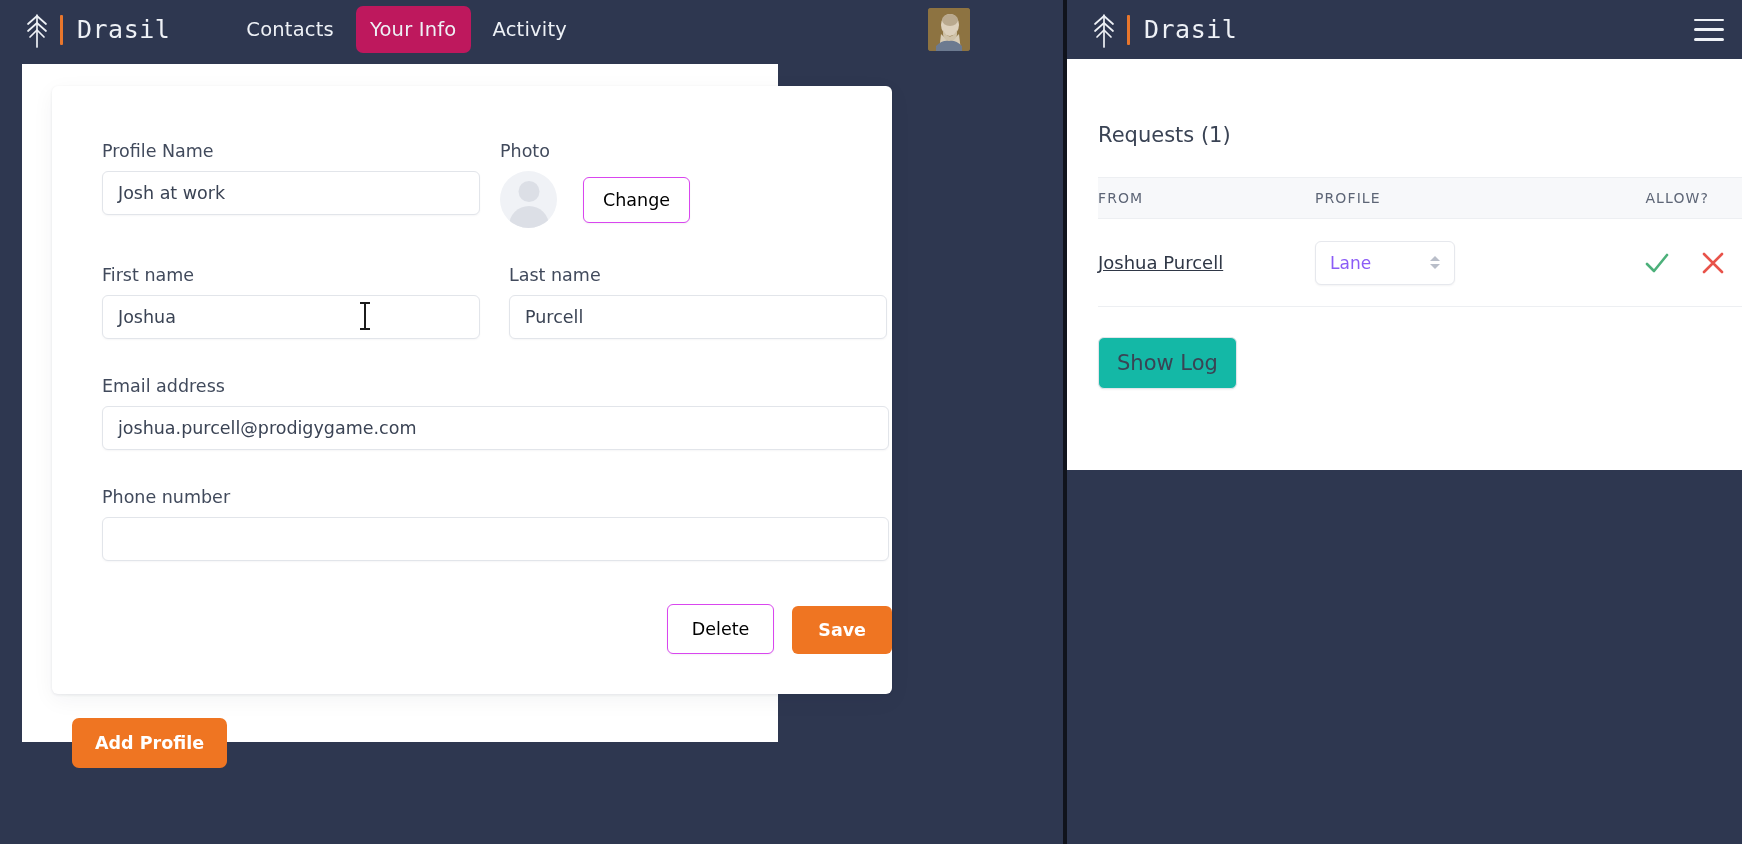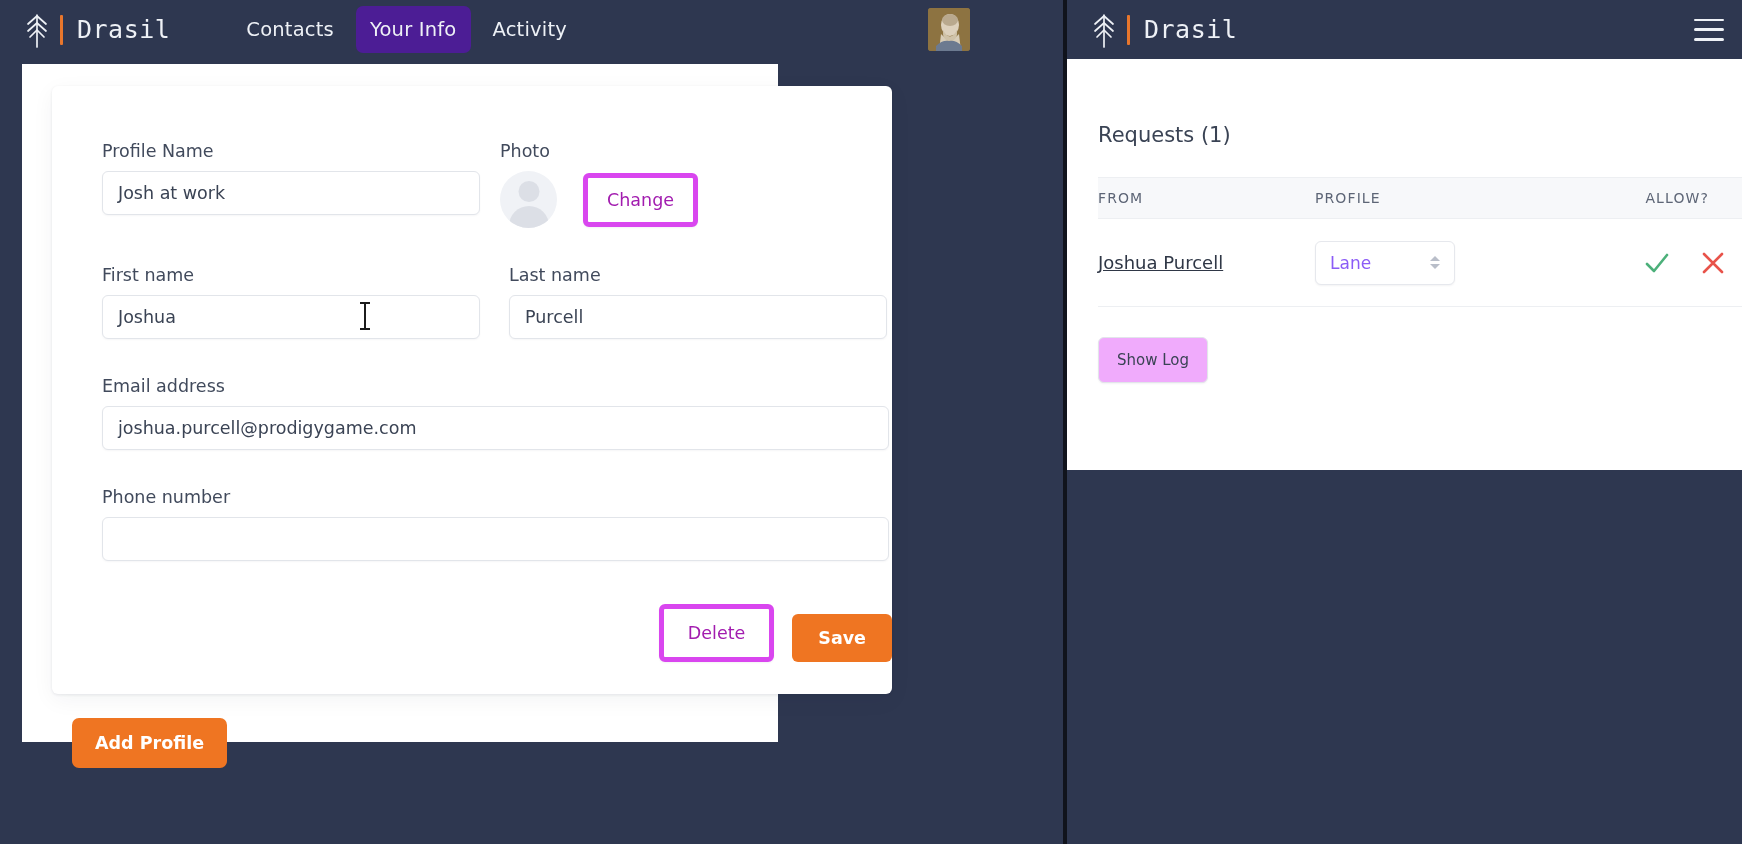--- a/index.html
+++ b/index.html
@@ -34,21 +34,21 @@
   .brand-name {
     color: #eef1f6; font-size: 25px; letter-spacing: 0.5px;
     font-family: "DejaVu Sans Mono", monospace;
   }
   .nav-links { display: flex; align-items: center; margin-left: 62px; gap: 8px; }
   .nav-link {
     color: #eef1f6; font-size: 19.5px; font-weight: normal;
     padding: 12px 14px; border-radius: 7px; letter-spacing: 0.2px;
     font-family: "DejaVu Sans", sans-serif;
   }
-  .nav-link.active { background: #4c1d95; }
+  .nav-link.active { background: #be185d; }
   #nav-avatar {
     position: absolute; right: 93px; top: 8px;
     width: 42px; height: 43px; border-radius: 3px;
     overflow: hidden; background: #8d6f3f;
   }
   .avatar-art { width: 100%; height: 100%; display: block; }
 
   
   #profile-panel {
     position: absolute; left: 22px; top: 64px;
@@ -88,22 +88,22 @@
   }
   .avatar-placeholder .ph-head {
     position: absolute; left: 50%; top: 10px; transform: translateX(-50%);
     width: 21px; height: 21px; border-radius: 50%; background: #dcdfe6;
   }
   .avatar-placeholder .ph-body {
     position: absolute; left: 50%; bottom: -8px; transform: translateX(-50%);
     width: 40px; height: 30px; border-radius: 20px 20px 0 0; background: #dcdfe6;
   }
   .btn-light {
-    border: 5px solid #d946ef; border-radius: 6px; background: #fff;
-    color: #a21caf; font-size: 17.5px; padding: 12px 19px;
+    border: 1px solid #d946ef; border-radius: 6px; background: #fff;
+    color: #000000; font-size: 17.5px; padding: 12px 19px;
     box-shadow: 0 1px 2px rgba(16,24,40,0.05); cursor: pointer;
     font-family: "DejaVu Sans", sans-serif;
   }
 
   .row2 { display: flex; margin-top: 37px; }
   .col-first { width: 378px; position: relative; }
   .col-last { width: 378px; margin-left: 29px; }
 
   .row3 { margin-top: 37px; width: 787px; }
   .row4 { margin-top: 37px; width: 787px; }
@@ -193,22 +193,22 @@
     display: block; width: 0; height: 0;
     border-left: 5px solid transparent; border-right: 5px solid transparent;
   }
   .stepper .up { border-bottom: 5px solid #b9bec9; }
   .stepper .down { border-top: 5px solid #b9bec9; }
   .allow-cell { display: flex; align-items: center; justify-content: flex-end; gap: 26px; padding-right: 18px; }
   .icon-btn { cursor: pointer; display: block; }
 
   #show-log-btn {
     position: absolute; left: 31px; top: 278px;
-    border: 1px solid #e2e5ea; border-radius: 6px; background: #f0abfc;
-    color: #3a4354; font-size: 15px; padding: 13px 18px; cursor: pointer;
+    border: 1px solid #e2e5ea; border-radius: 6px; background: #14b8a6;
+    color: #3a4354; font-size: 21px; padding: 13px 18px; cursor: pointer;
     box-shadow: 0 1px 2px rgba(16,24,40,0.05);
     font-family: "DejaVu Sans", sans-serif;
   }
 </style>
 </head>
 <body>
 
 <div id="root">
 
   <div id="left-window">

